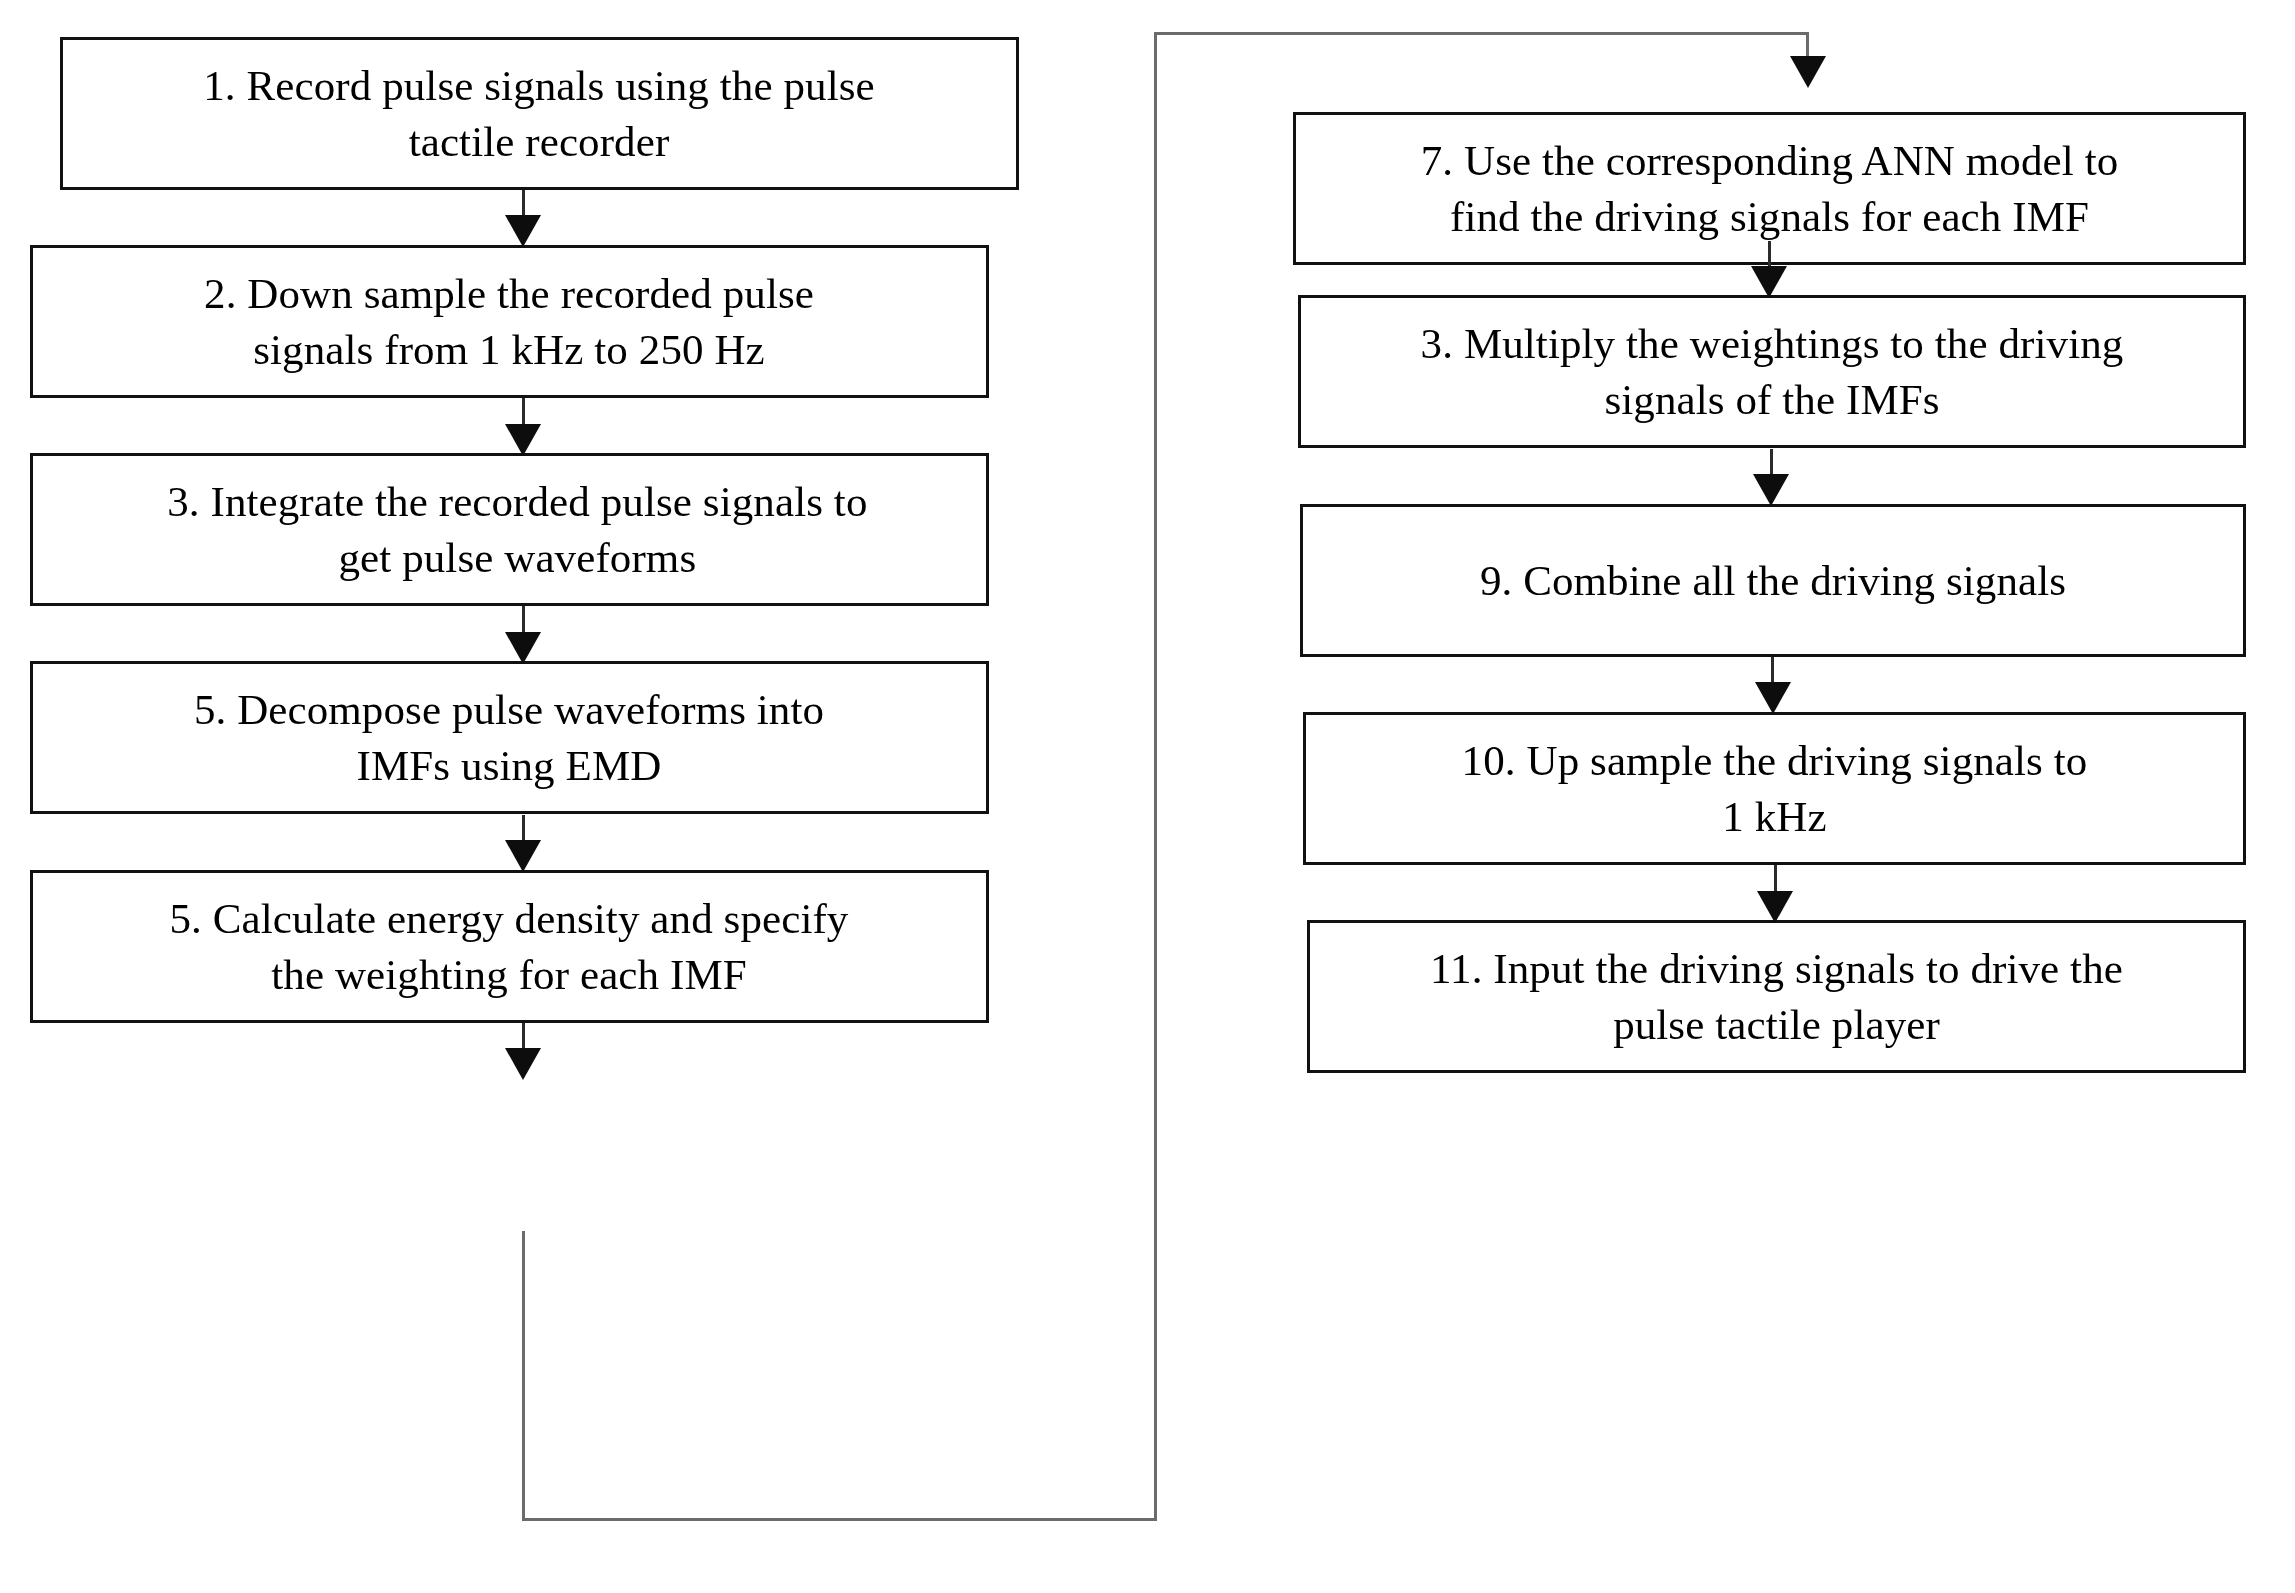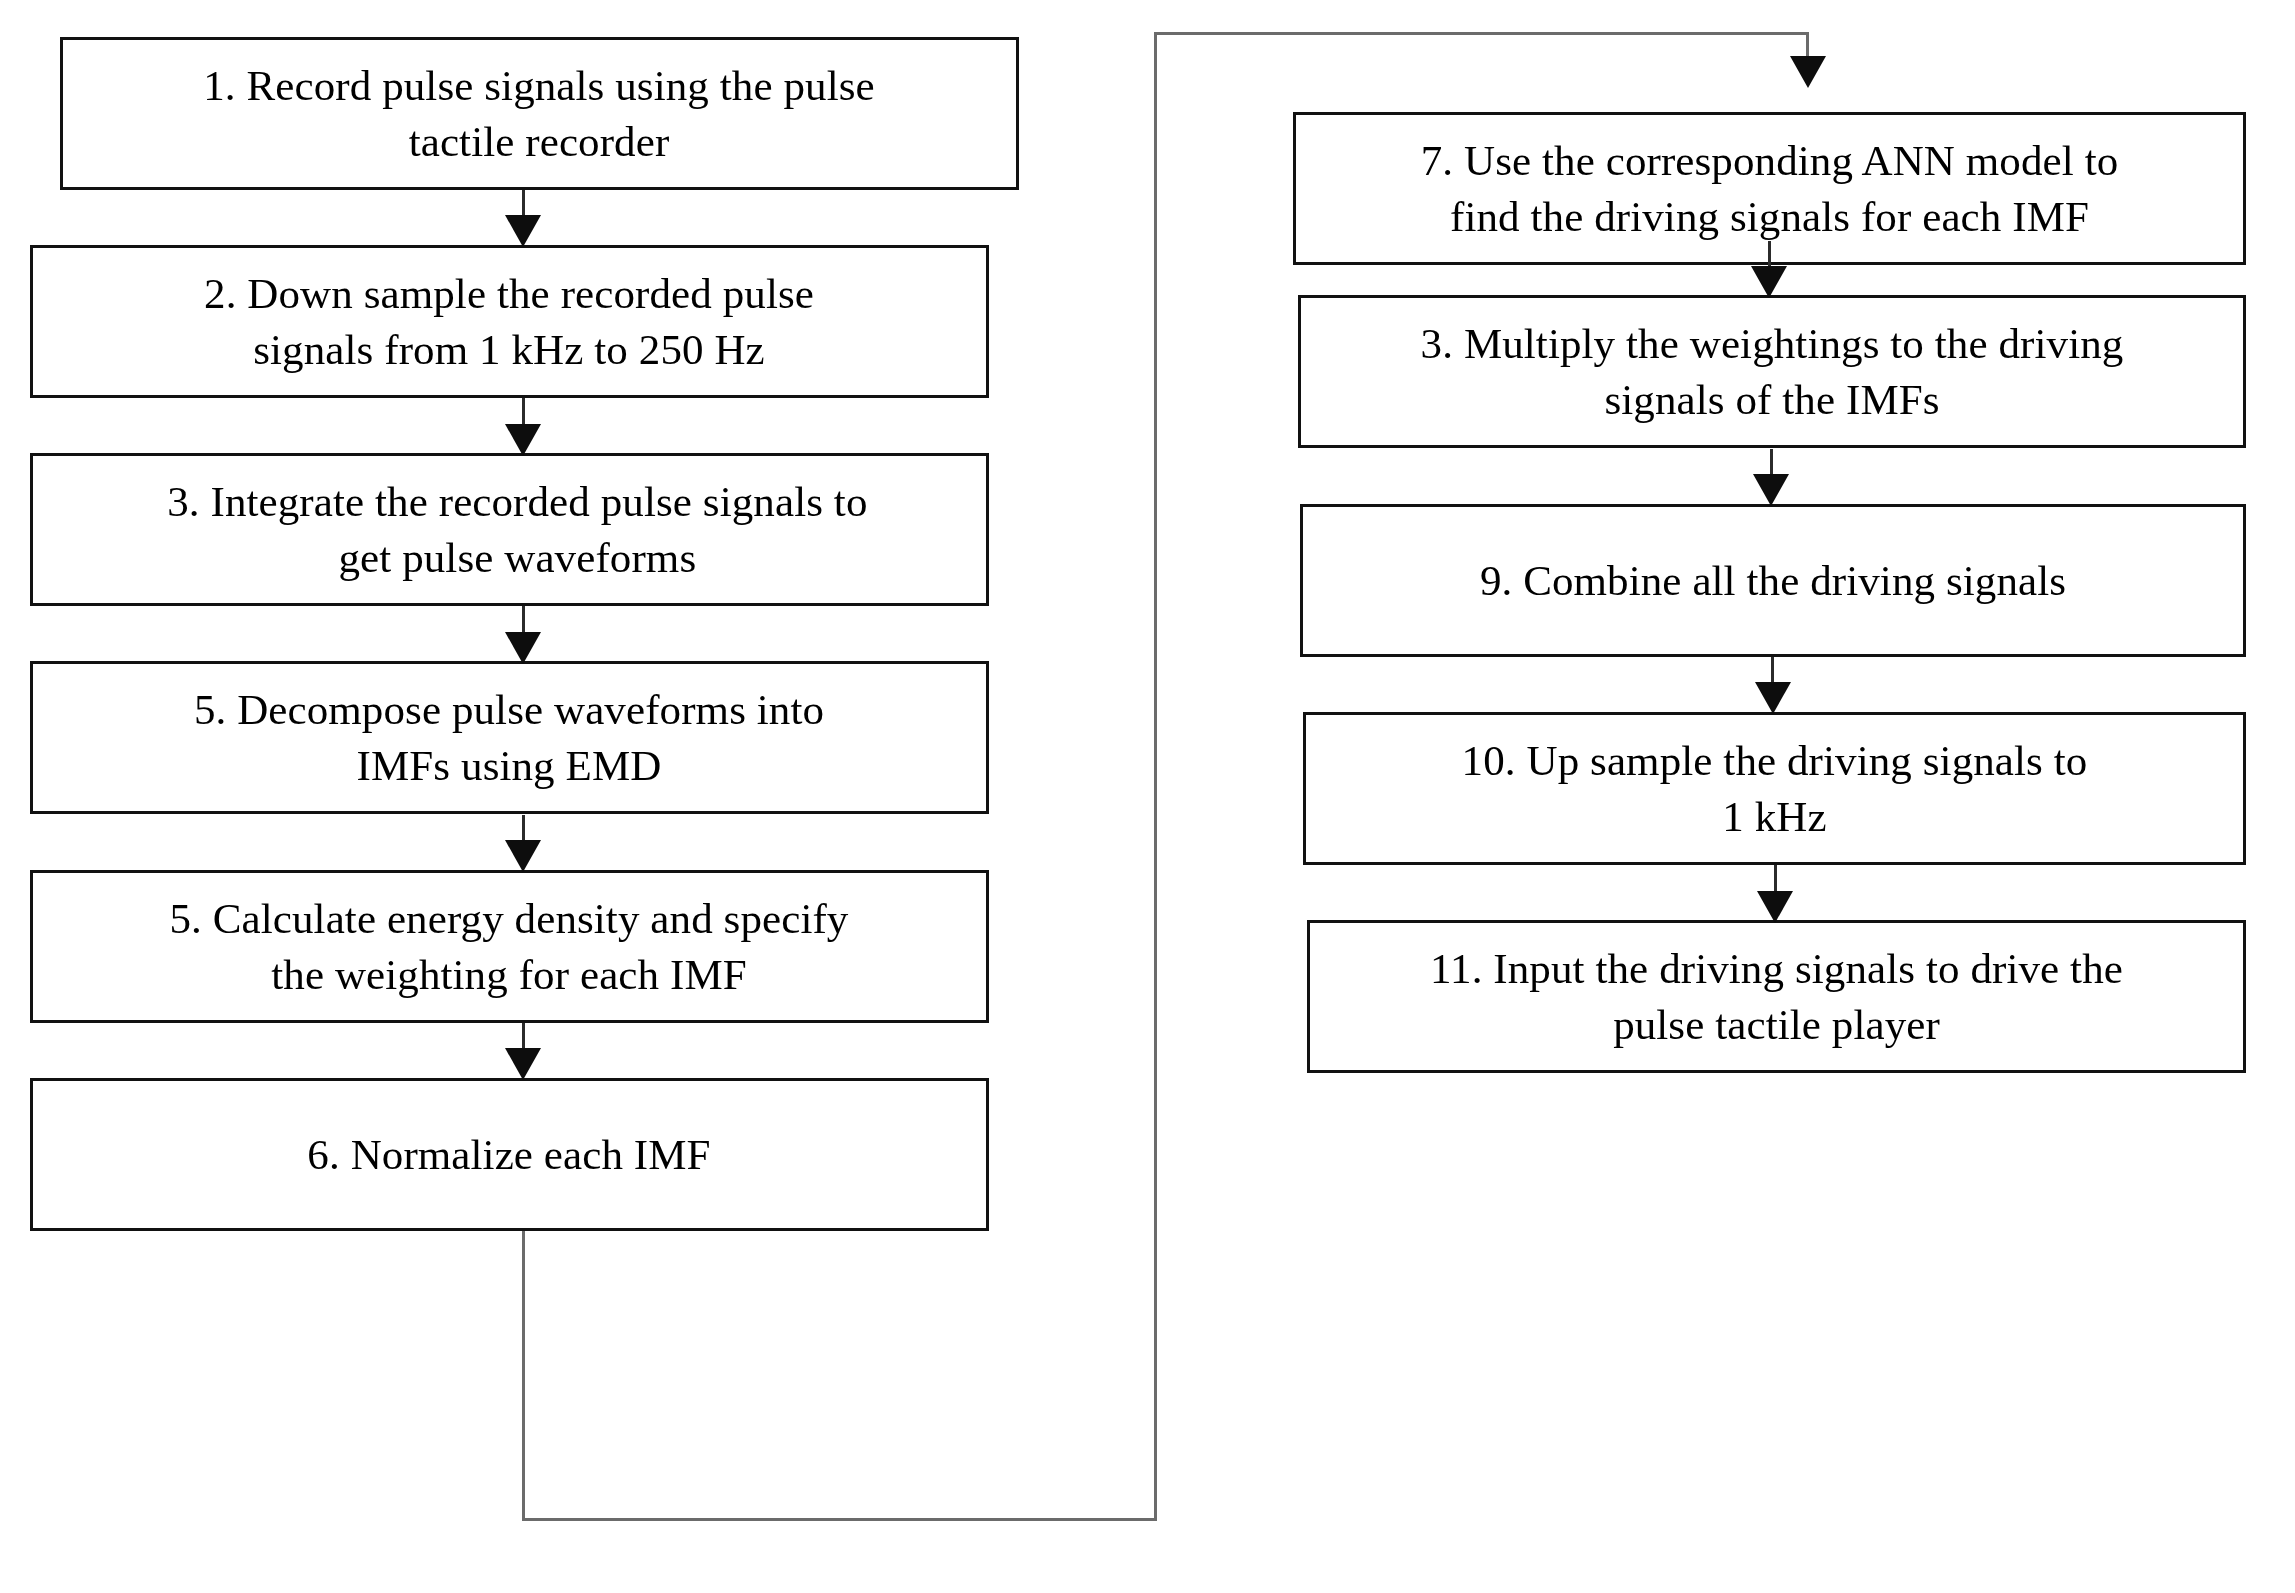--- a/index.html
+++ b/index.html
@@ -80,23 +80,20 @@
   <div class="node" style="left:29.5px;  top:661px;  width:959px; height:153px;">
     <span class="label">5. Decompose pulse waveforms into
 IMFs using EMD</span>
   </div>
 
   <div class="node" style="left:29.5px;  top:870px; width:959px; height:153px;">
     <span class="label">5. Calculate energy density and specify
 the weighting for each IMF</span>
   </div>
 
-  <div class="node" style="left:29.5px;  top:1078px; width:959px; height:153px;">
-    <span class="label">6. Normalize each IMF</span>
-  </div>
 
   <div class="node" style="left:1293px; top:87px;  width:953px; height:153px;margin-top:25px;">
     <span class="label">7. Use the corresponding ANN model to
 find the driving signals for each IMF</span>
   </div>
 
   <div class="node" style="left:1298px; top:295px;  width:948px; height:153px;">
     <span class="label">3. Multiply the weightings to the driving
 signals of the IMFs</span>
   </div>

